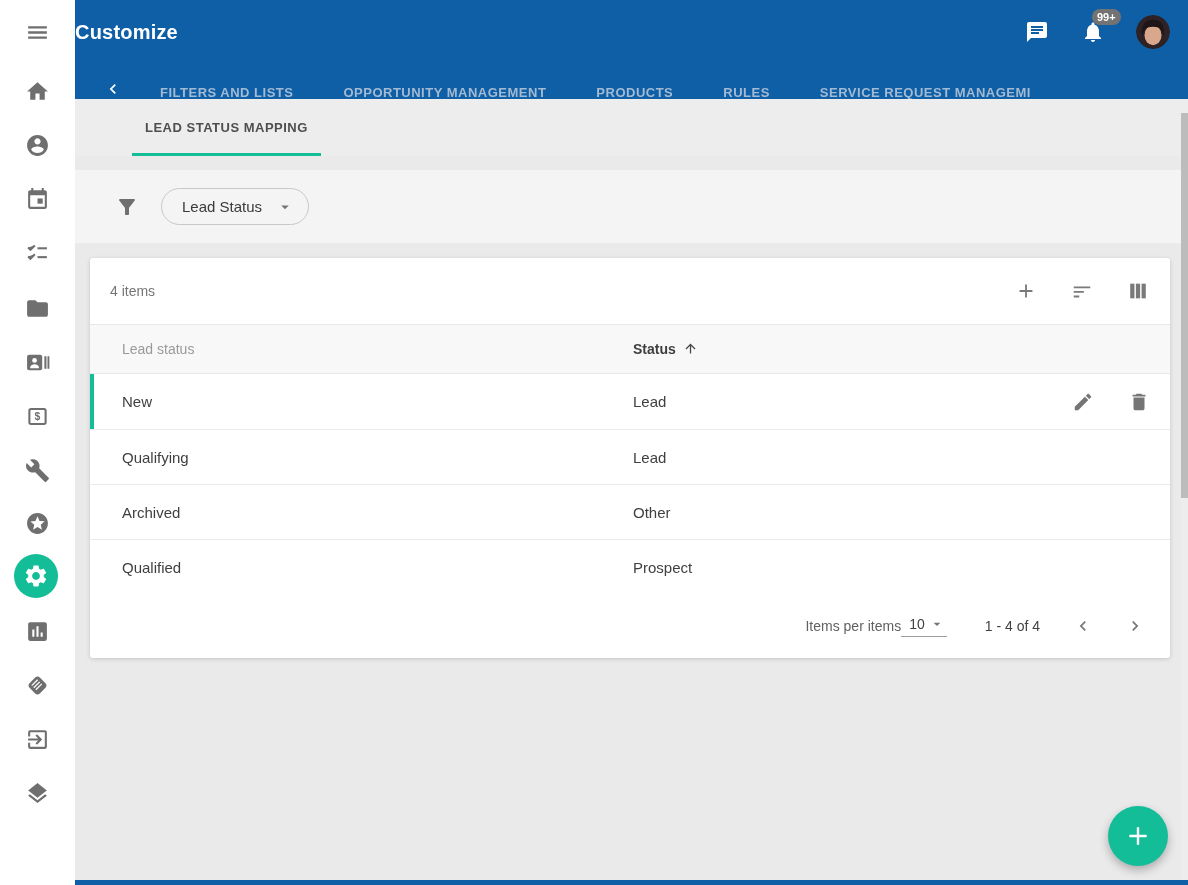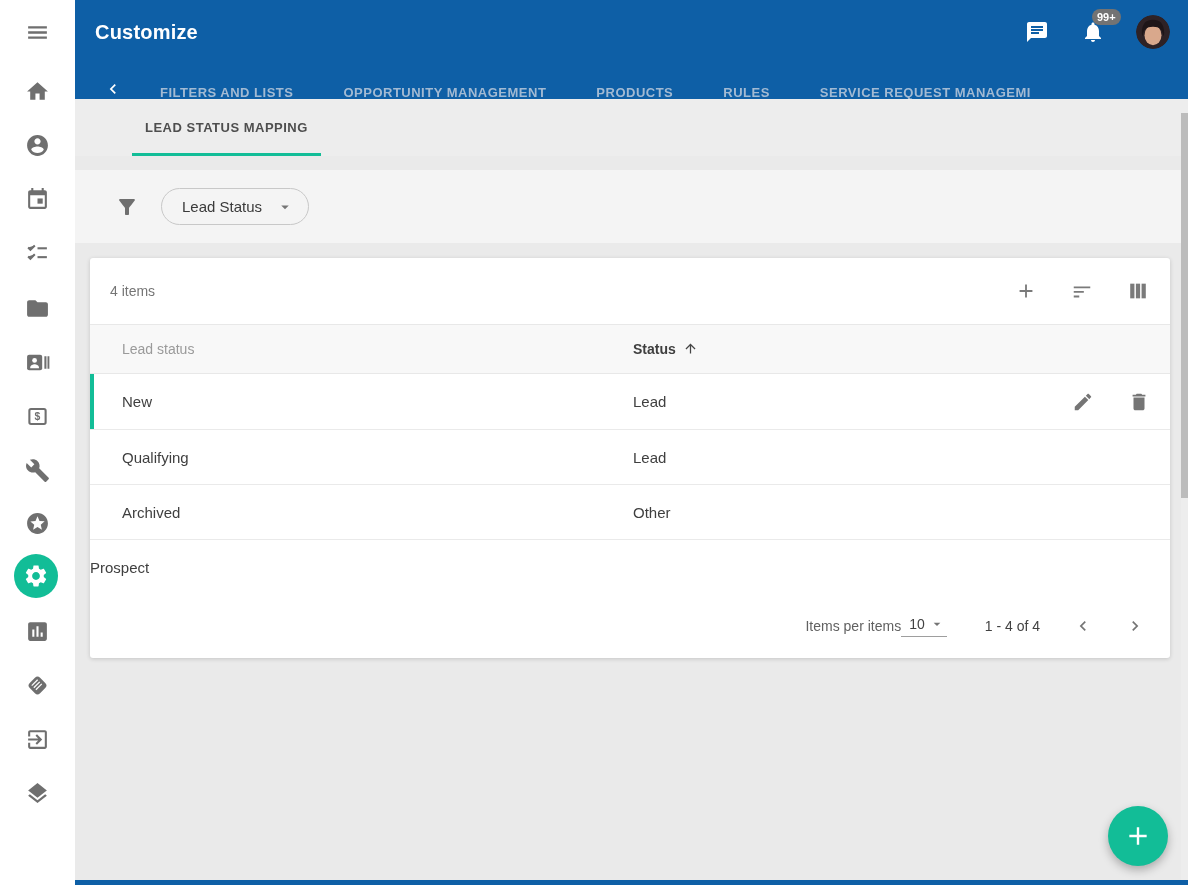--- a/index.html
+++ b/index.html
@@ -9,21 +9,21 @@
 
   
   .sidebar { position:absolute; left:0; top:0; width:75px; height:885px; background:#FFFFFF; z-index:5; }
   .side-icon { position:absolute; left:23px; width:28px; height:28px; display:flex; align-items:center; justify-content:center; cursor:pointer; }
   .side-icon svg { width:25px; height:25px; fill:#6F6F6F; }
   .side-active { position:absolute; left:14px; width:44px; height:44px; border-radius:50%; background:#12BD97; display:flex; align-items:center; justify-content:center; cursor:pointer; }
   .side-active svg { width:26px; height:26px; fill:#FFFFFF; }
 
   
   .topbar { position:absolute; left:75px; top:0; width:1113px; height:64px; background:#0E5FA6; display:flex; align-items:center; }
-  .app-title { margin-left:20px; color:#FFFFFF; font-size:20px; font-weight:700; letter-spacing:0.2px; }
+  .app-title { color:#FFFFFF; font-size:20px; font-weight:700; letter-spacing:0.2px; }
   .topbar-right { margin-left:auto; display:flex; align-items:center; gap:30px; padding-right:18px; }
   .top-icon { position:relative; width:26px; height:26px; display:flex; align-items:center; justify-content:center; cursor:pointer; }
   .top-icon svg { width:24px; height:24px; fill:#FFFFFF; }
   .badge { position:absolute; top:-10px; left:12px; background:#737373; color:#fff; font-size:11px; font-weight:700; border-radius:9px; padding:2px 5px; line-height:12px; }
   .avatar { width:34px; height:34px; border-radius:50%; overflow:hidden; cursor:pointer; flex:0 0 auto; }
 
   
   .tabbar { position:absolute; left:75px; top:64px; width:1113px; height:49px; background:#0E5FA6; display:flex; align-items:center; }
   .tab-back { margin-left:28px; width:20px; height:20px; display:flex; align-items:center; justify-content:center; cursor:pointer; }
   .tab-back svg, .tab-fwd svg { width:20px; height:20px; fill:#FFFFFF; }
@@ -300,20 +300,21 @@
       <div class="cell-lead">Qualifying</div>
       <div class="cell-status">Lead</div>
     </div>
 
     <div class="row">
       <div class="cell-lead">Archived</div>
       <div class="cell-status">Other</div>
     </div>
 
     <div class="row">
+      <div class="cell-lead">Qualified</div>
       <div class="cell-status">Prospect</div>
     </div>
 
     <div class="pagination">
       <span class="per-page">Items per items</span>
       <div class="per-page-select">
         <span>10</span>
         <svg viewBox="0 0 24 24">
             <path d="M7 10l5 5 5-5z"></path>
           </svg>

